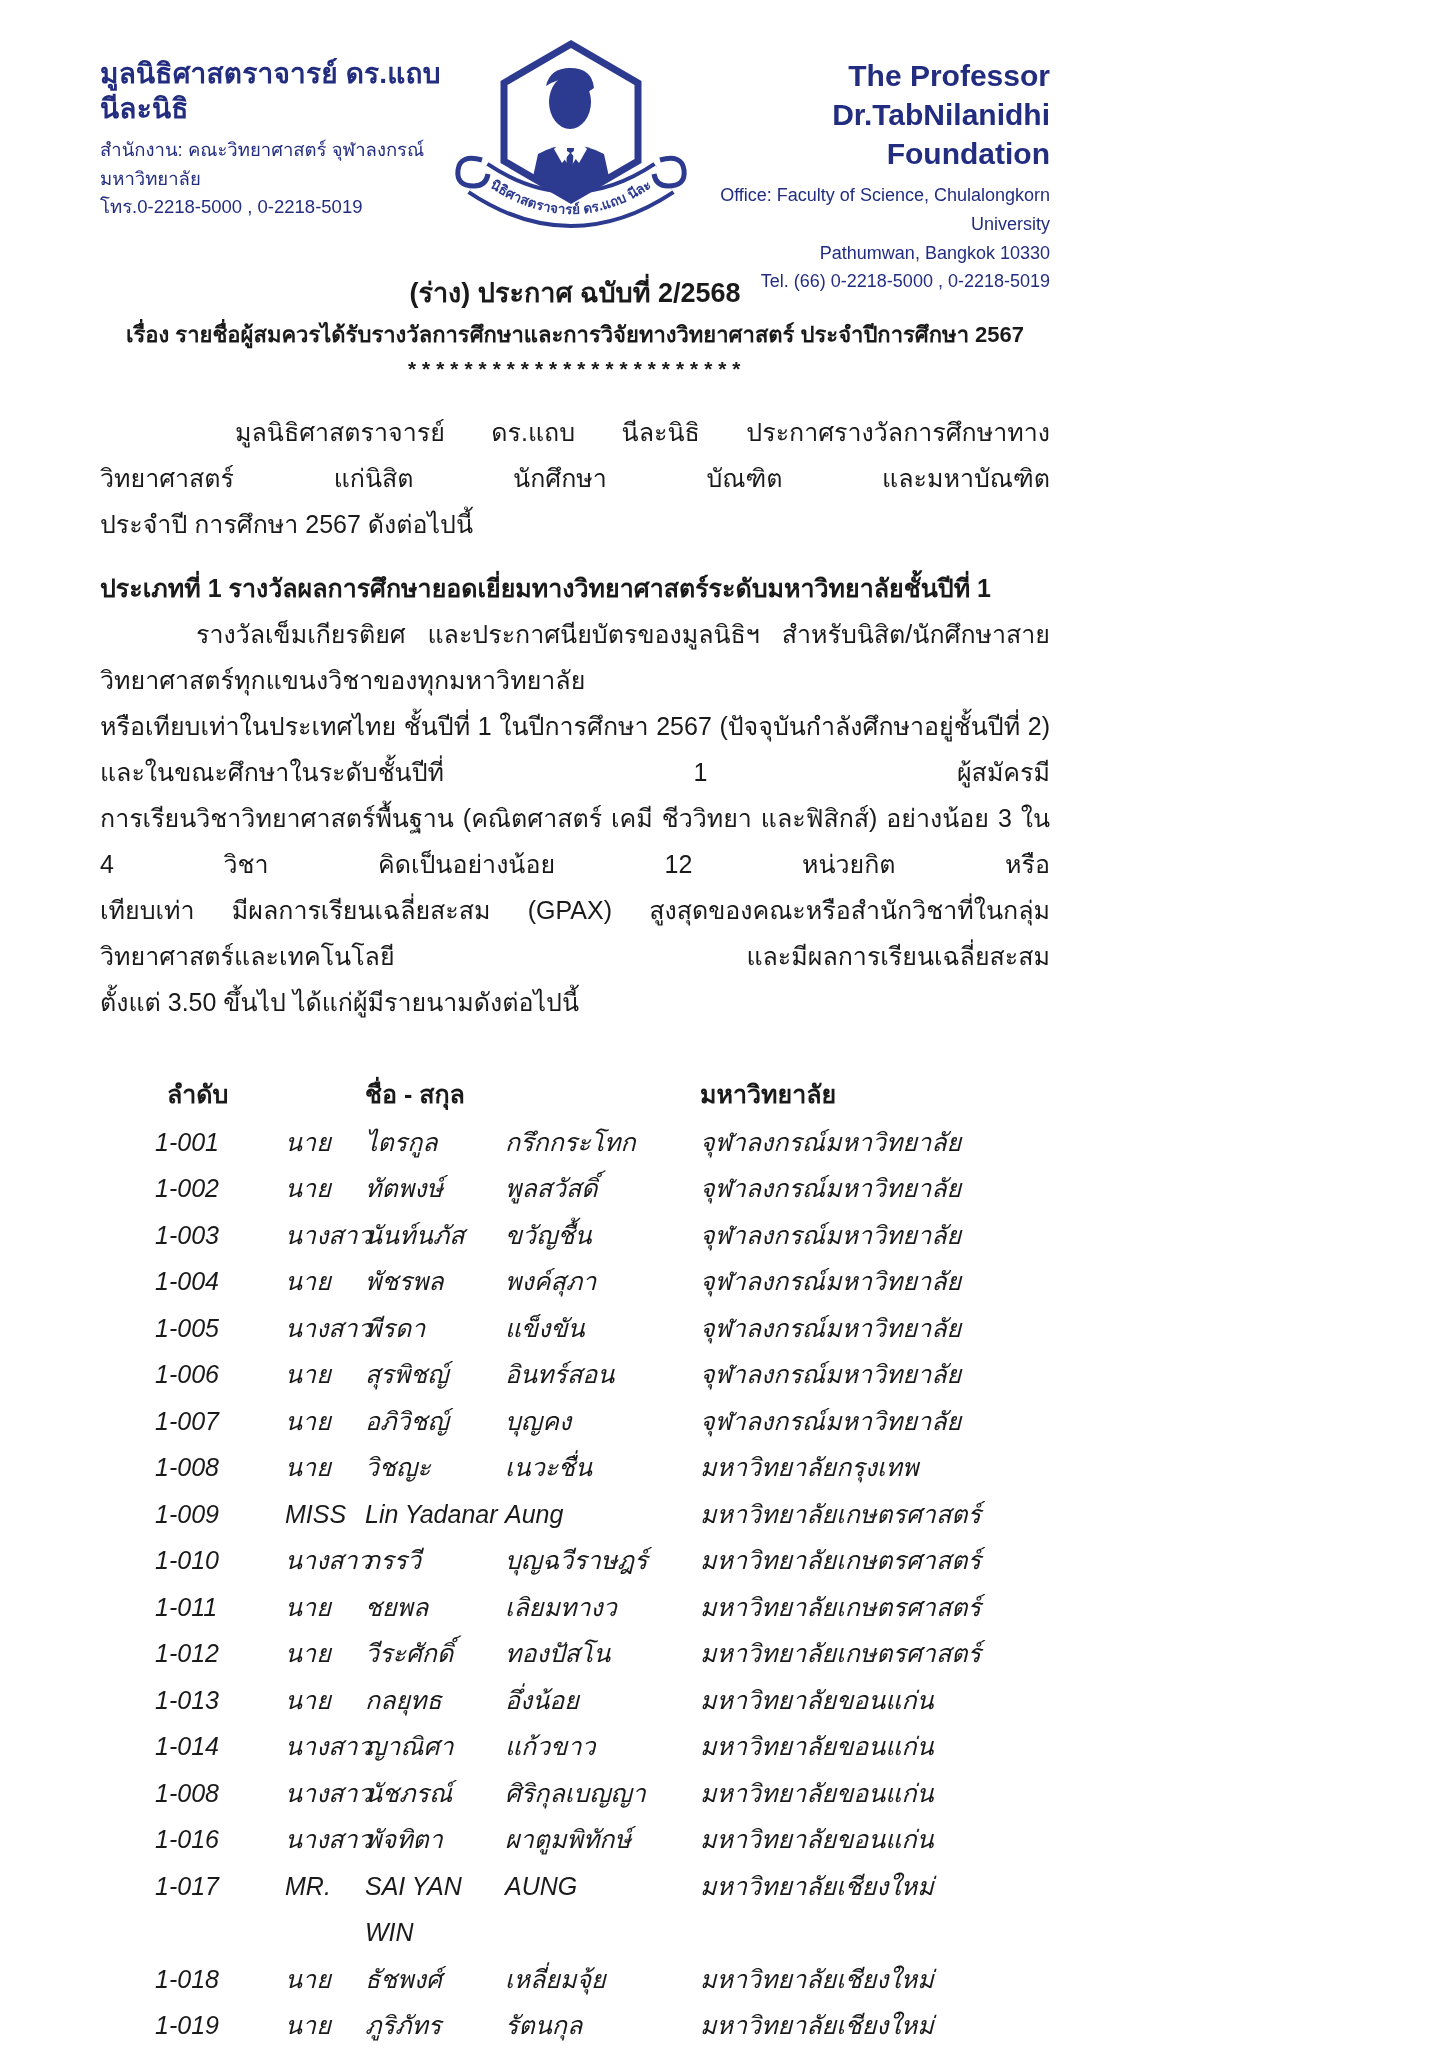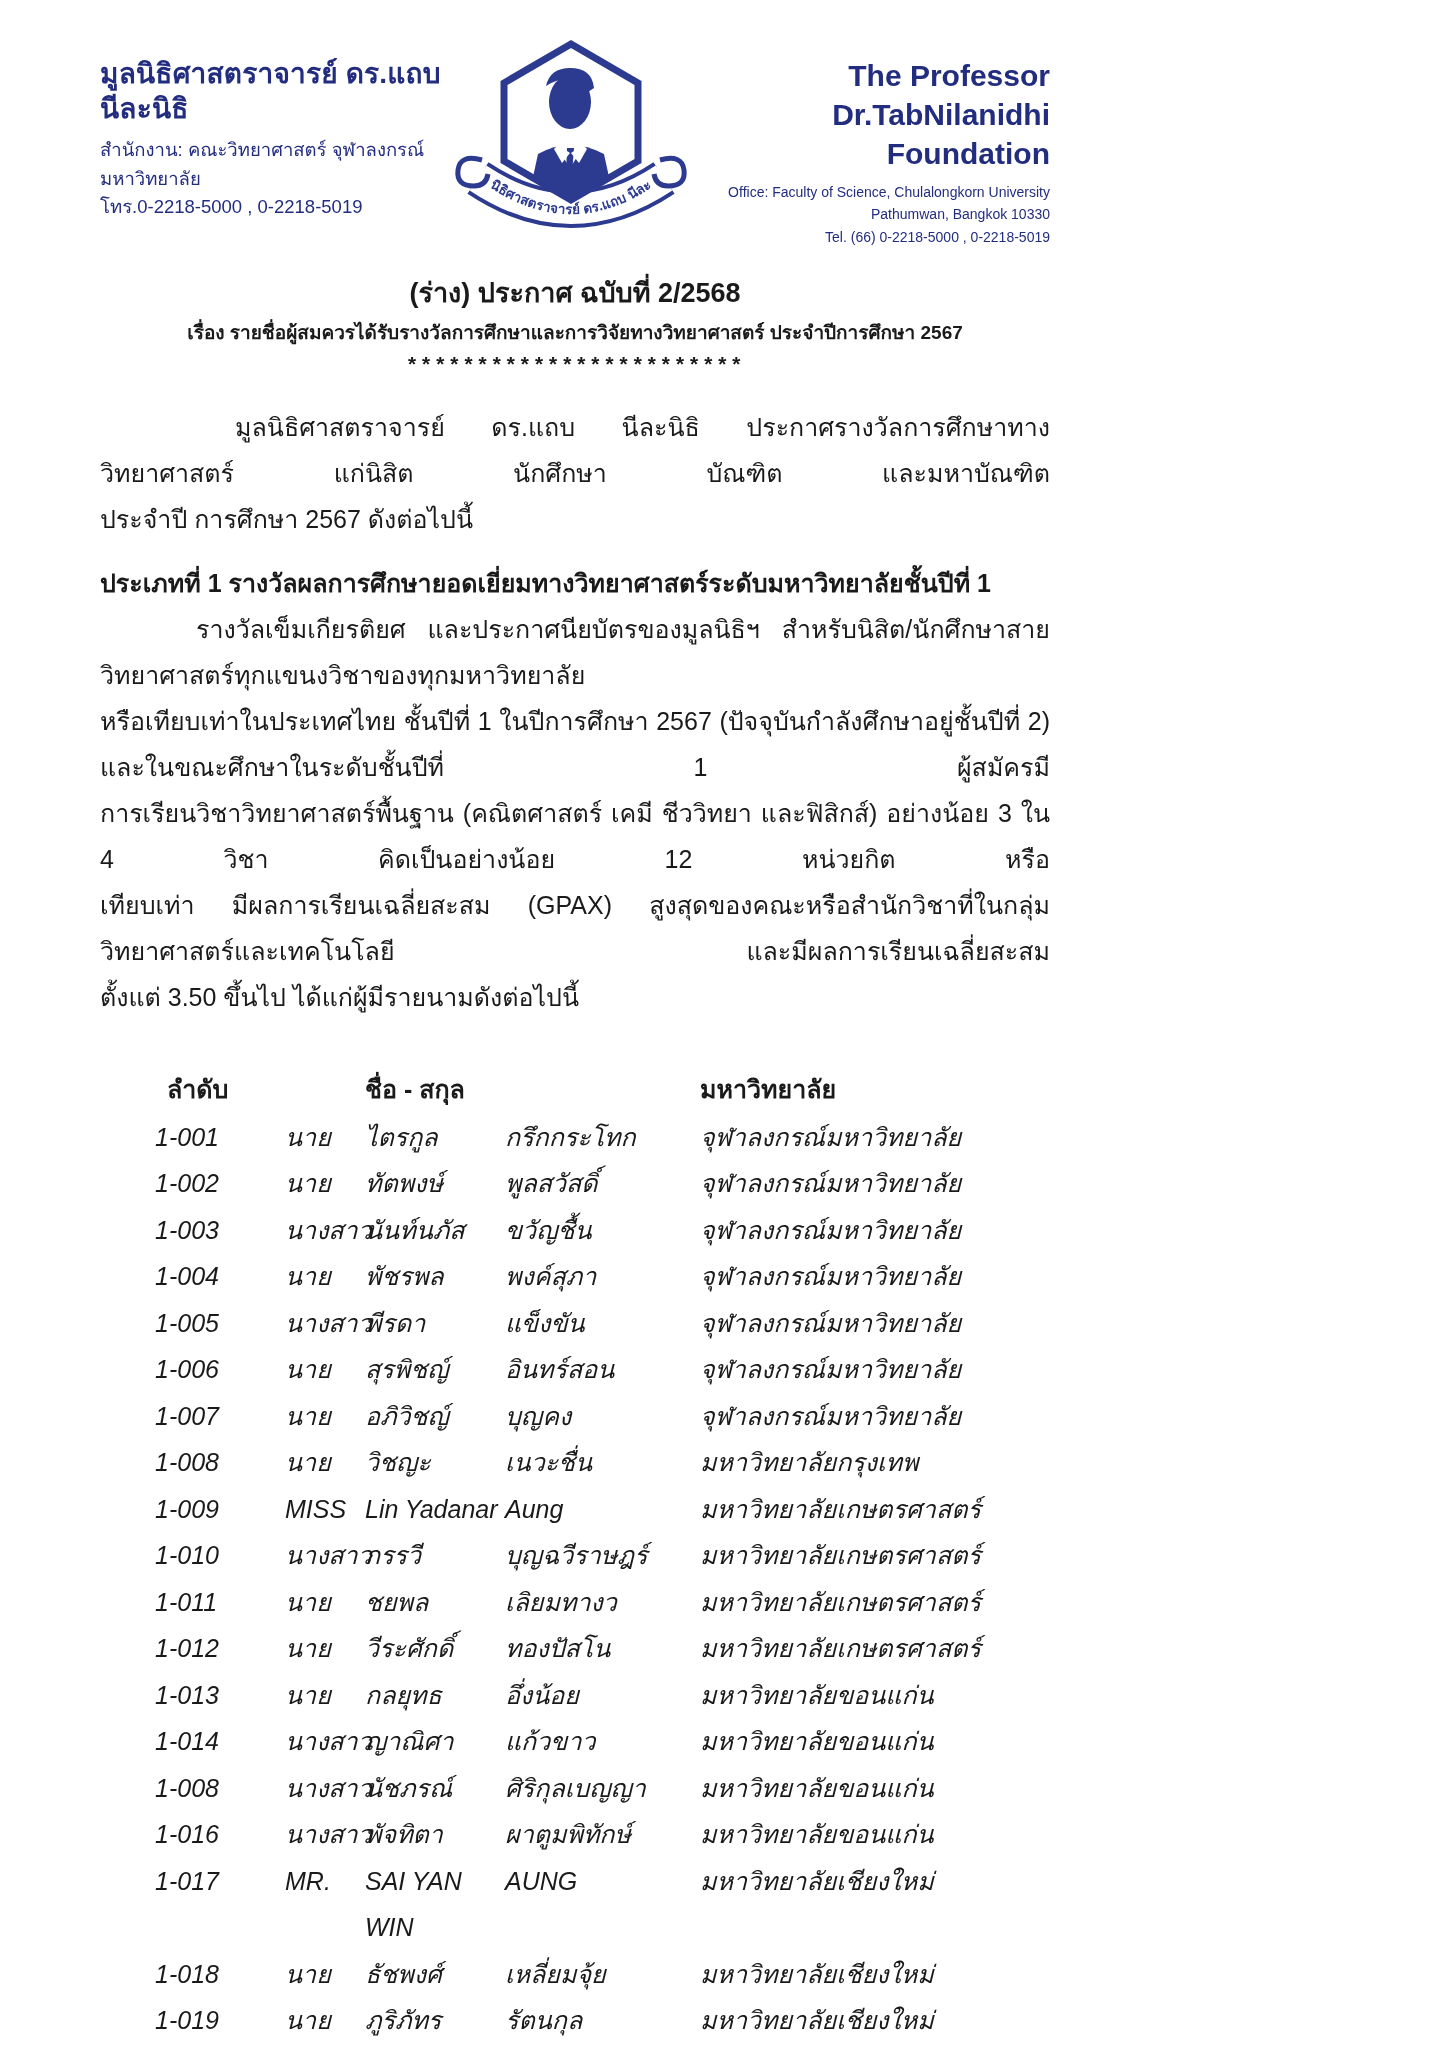--- a/index.html
+++ b/index.html
@@ -29,26 +29,26 @@
   .lh-title-th {
     font-size: 28px; font-weight: bold; line-height: 1.25;
     margin-bottom: 10px; letter-spacing: 0.2px;
   }
   .lh-sub { font-size: 18.5px; line-height: 1.55; }
   .lh-logo { width: 250px; flex: 0 0 auto; margin-top: -2px; }
   .lh-right { width: 460px; padding-top: 26px; color: #232d80; text-align: right; }
   .lh-title-en {
     font-size: 30px; font-weight: bold; line-height: 1.3; margin-bottom: 8px;
   }
-  .lh-sub-en { font-size: 14px; line-height: 1.6; }
+  .lh-sub-en { font-size: 18px; line-height: 1.6; }
 
   
   .announce-head { text-align: center; margin-top: 38px; }
   .doc-title { font-size: 27px; font-weight: bold; line-height: 1.5; }
-  .doc-subject { font-size: 19px; font-weight: bold; line-height: 1.55; margin-top: 4px; }
+  .doc-subject { font-size: 22px; font-weight: bold; line-height: 1.55; margin-top: 4px; }
   .doc-stars {
     font-size: 21px; font-weight: bold; letter-spacing: 1.5px; margin-top: 8px;
     font-family: "Liberation Mono", "DejaVu Sans Mono", monospace;
   }
 
   
   .para { margin-top: 26px; }
   .para .line {
     font-size: 25px;
     line-height: 46px;

